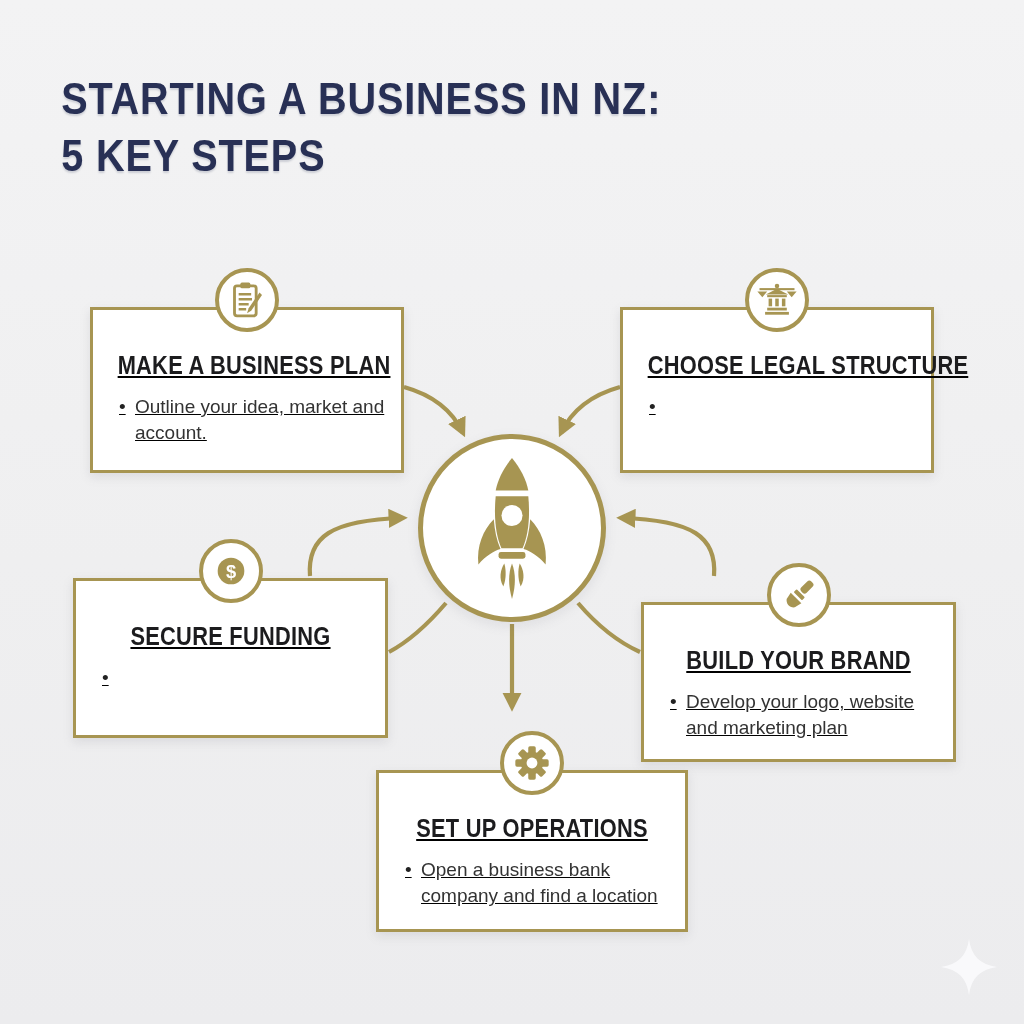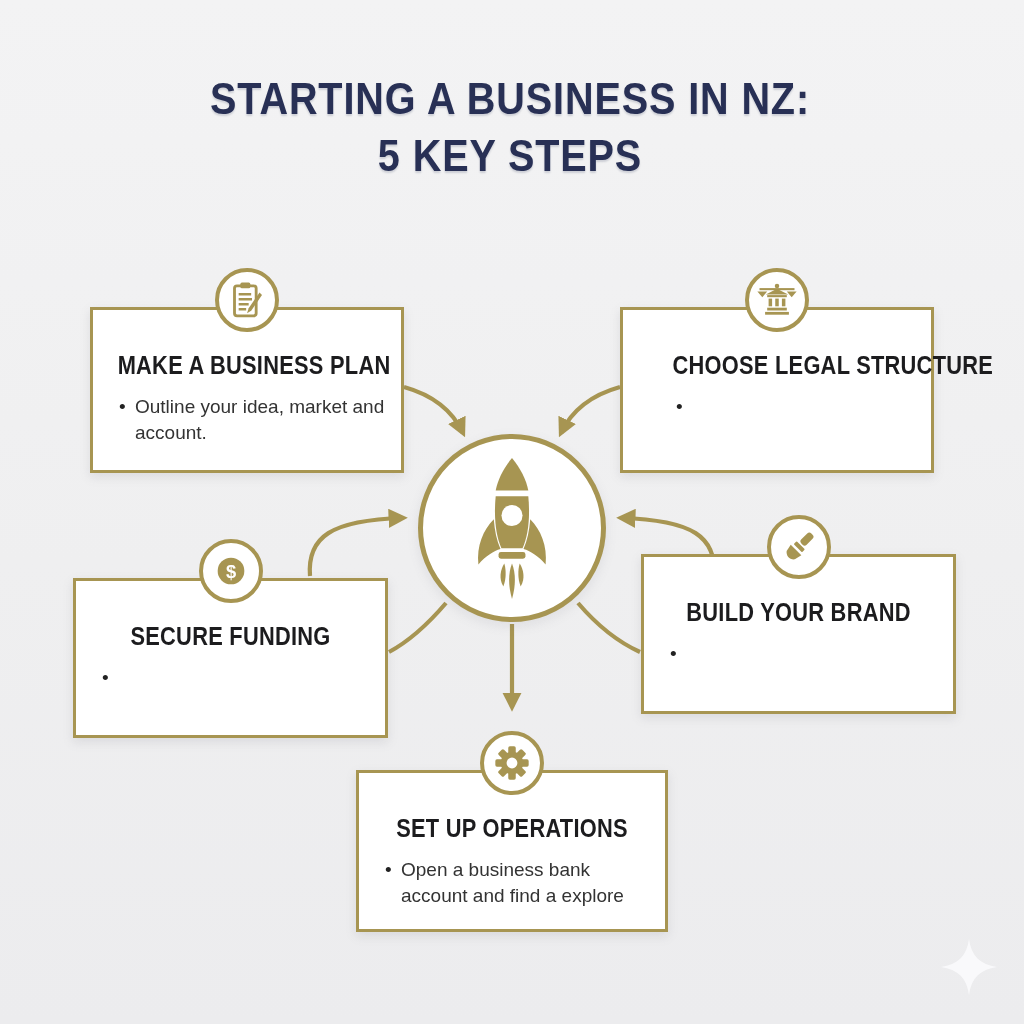--- a/index.html
+++ b/index.html
@@ -6,48 +6,48 @@
     --gold:#A79552; --navy:#283055; --background:#F0F0F1; --card:#FFFFFF;
     --heading:#1C1C1E; --body:#333333; --sparkle:#F8F8FA;
   }
   *{box-sizing:border-box;margin:0;padding:0;}
   html,body{width:1024px;height:1024px;}
   body{font-family:"Liberation Sans",sans-serif;background:var(--background);}
   #canvas{position:relative;width:1024px;height:1024px;overflow:hidden;
           background:linear-gradient(180deg,#F3F3F4 0%,#EFEFF0 55%,#ECECEE 100%);}
 
   
-  .title{position:absolute;top:70px;left:0;width:1020px;text-align:center;z-index:2;}
+  .title{position:absolute;top:70px;left:0;width:1020px;text-align:left;z-index:2;}
   .title .line{display:block;font-weight:bold;font-size:45px;line-height:1.27;
     color:var(--navy);letter-spacing:1px;white-space:nowrap;
     transform:scaleX(0.88);transform-origin:50% 50%;
     text-shadow:0 2px 2px rgba(40,48,85,0.18);}
 
   
   svg.connectors{position:absolute;left:0;top:0;z-index:1;}
   .gold-stroke{stroke:var(--gold);fill:none;stroke-width:4.2;}
   .gold-fill{fill:var(--gold);}
   .white-fill{fill:#FFFFFF;}
 
   
   .card{position:absolute;background:var(--card);border:3px solid var(--gold);
-    box-shadow:0 4px 10px rgba(110,110,120,0.15);z-index:2;text-align:center;}
+    box-shadow:0 4px 10px rgba(110,110,120,0.15);z-index:2;text-align:center;text-decoration:underline;}
   .card h2{margin-top:40px;font-size:26px;font-weight:bold;color:var(--heading);
     letter-spacing:0.3px;white-space:nowrap;transform:scaleX(0.84);
     transform-origin:50% 50%;}
   .desc{display:flex;text-align:left;margin-top:13px;padding:0 12px 0 26px;
     font-size:19px;line-height:1.38;color:var(--body);}
   .desc .bullet{flex:0 0 16px;color:#222;}
   .desc .desc-text{flex:1;}
 
   .card-plan      {left:90px;  top:307px; width:314px; height:166px;}
-  .card-legal     {left:620px; top:307px; width:314px; height:166px;padding-left:27px;}
+  .card-legal     {left:620px; top:307px; width:314px; height:166px;}
   .card-funding   {left:73px;  top:578px; width:315px; height:160px;}
-  .card-brand     {left:641px; top:554px; width:315px; height:160px;}
-  .card-operations{left:356px; top:770px; width:312px; height:162px;}
+  .card-brand     {left:641px; top:602px; width:315px; height:160px;}
+  .card-operations{left:376px; top:770px; width:312px; height:162px;}
 
   
   .badge{position:absolute;left:50%;top:-42px;transform:translateX(-50%);
     width:64px;height:64px;border-radius:50%;background:#FFFFFF;
     border:4px solid var(--gold);z-index:3;display:flex;align-items:center;justify-content:center;}
   .badge svg{display:block;}
 
   
   .hub{position:absolute;left:418px;top:434px;width:188px;height:188px;
     border-radius:50%;background:#FFFFFF;border:5px solid var(--gold);z-index:2;
@@ -153,40 +153,41 @@
         <g transform="rotate(45 24 24)">
           <rect class="gold-fill" x="19.5" y="2" width="9" height="17" rx="3.5"></rect>
           <rect class="gold-fill" x="17" y="21" width="14" height="5" rx="1"></rect>
           <path class="gold-fill" d="M15 29 L33 29 L31 38 C27 43 21 43 17 38 Z"></path>
         </g>
       </svg>
     </div>
     <h2>BUILD YOUR BRAND</h2>
     <p class="desc">
       <span class="bullet">•</span>
+      <span class="desc-text">Develop your logo, website and marketing plan</span>
     </p>
   </section>
 
   <section class="card card-operations">
     <div class="badge">
       <svg width="40" height="40" viewBox="0 0 48 48">
         <g class="gold-fill">
           <rect x="19.5" y="4" width="9" height="40" rx="2"></rect>
           <rect x="19.5" y="4" width="9" height="40" rx="2" transform="rotate(45 24 24)"></rect>
           <rect x="19.5" y="4" width="9" height="40" rx="2" transform="rotate(90 24 24)"></rect>
           <rect x="19.5" y="4" width="9" height="40" rx="2" transform="rotate(135 24 24)"></rect>
           <circle cx="24" cy="24" r="13.5"></circle>
         </g>
         <circle class="white-fill" cx="24" cy="24" r="6.5"></circle>
       </svg>
     </div>
     <h2>SET UP OPERATIONS</h2>
     <p class="desc">
       <span class="bullet">•</span>
-      <span class="desc-text">Open a business bank account and find a explore</span>
+      <span class="desc-text">Open a business bank company and find a location</span>
     </p>
   </section>
 
   <svg class="sparkle" width="56" height="56" viewBox="0 0 100 100">
     <path d="M50 0 C54 30 70 46 100 50 C70 54 54 70 50 100 C46 70 30 54 0 50 C30 46 46 30 50 0 Z" fill="#F9F9FB"></path>
   </svg>
 
 </div>
 
 </body></html>

